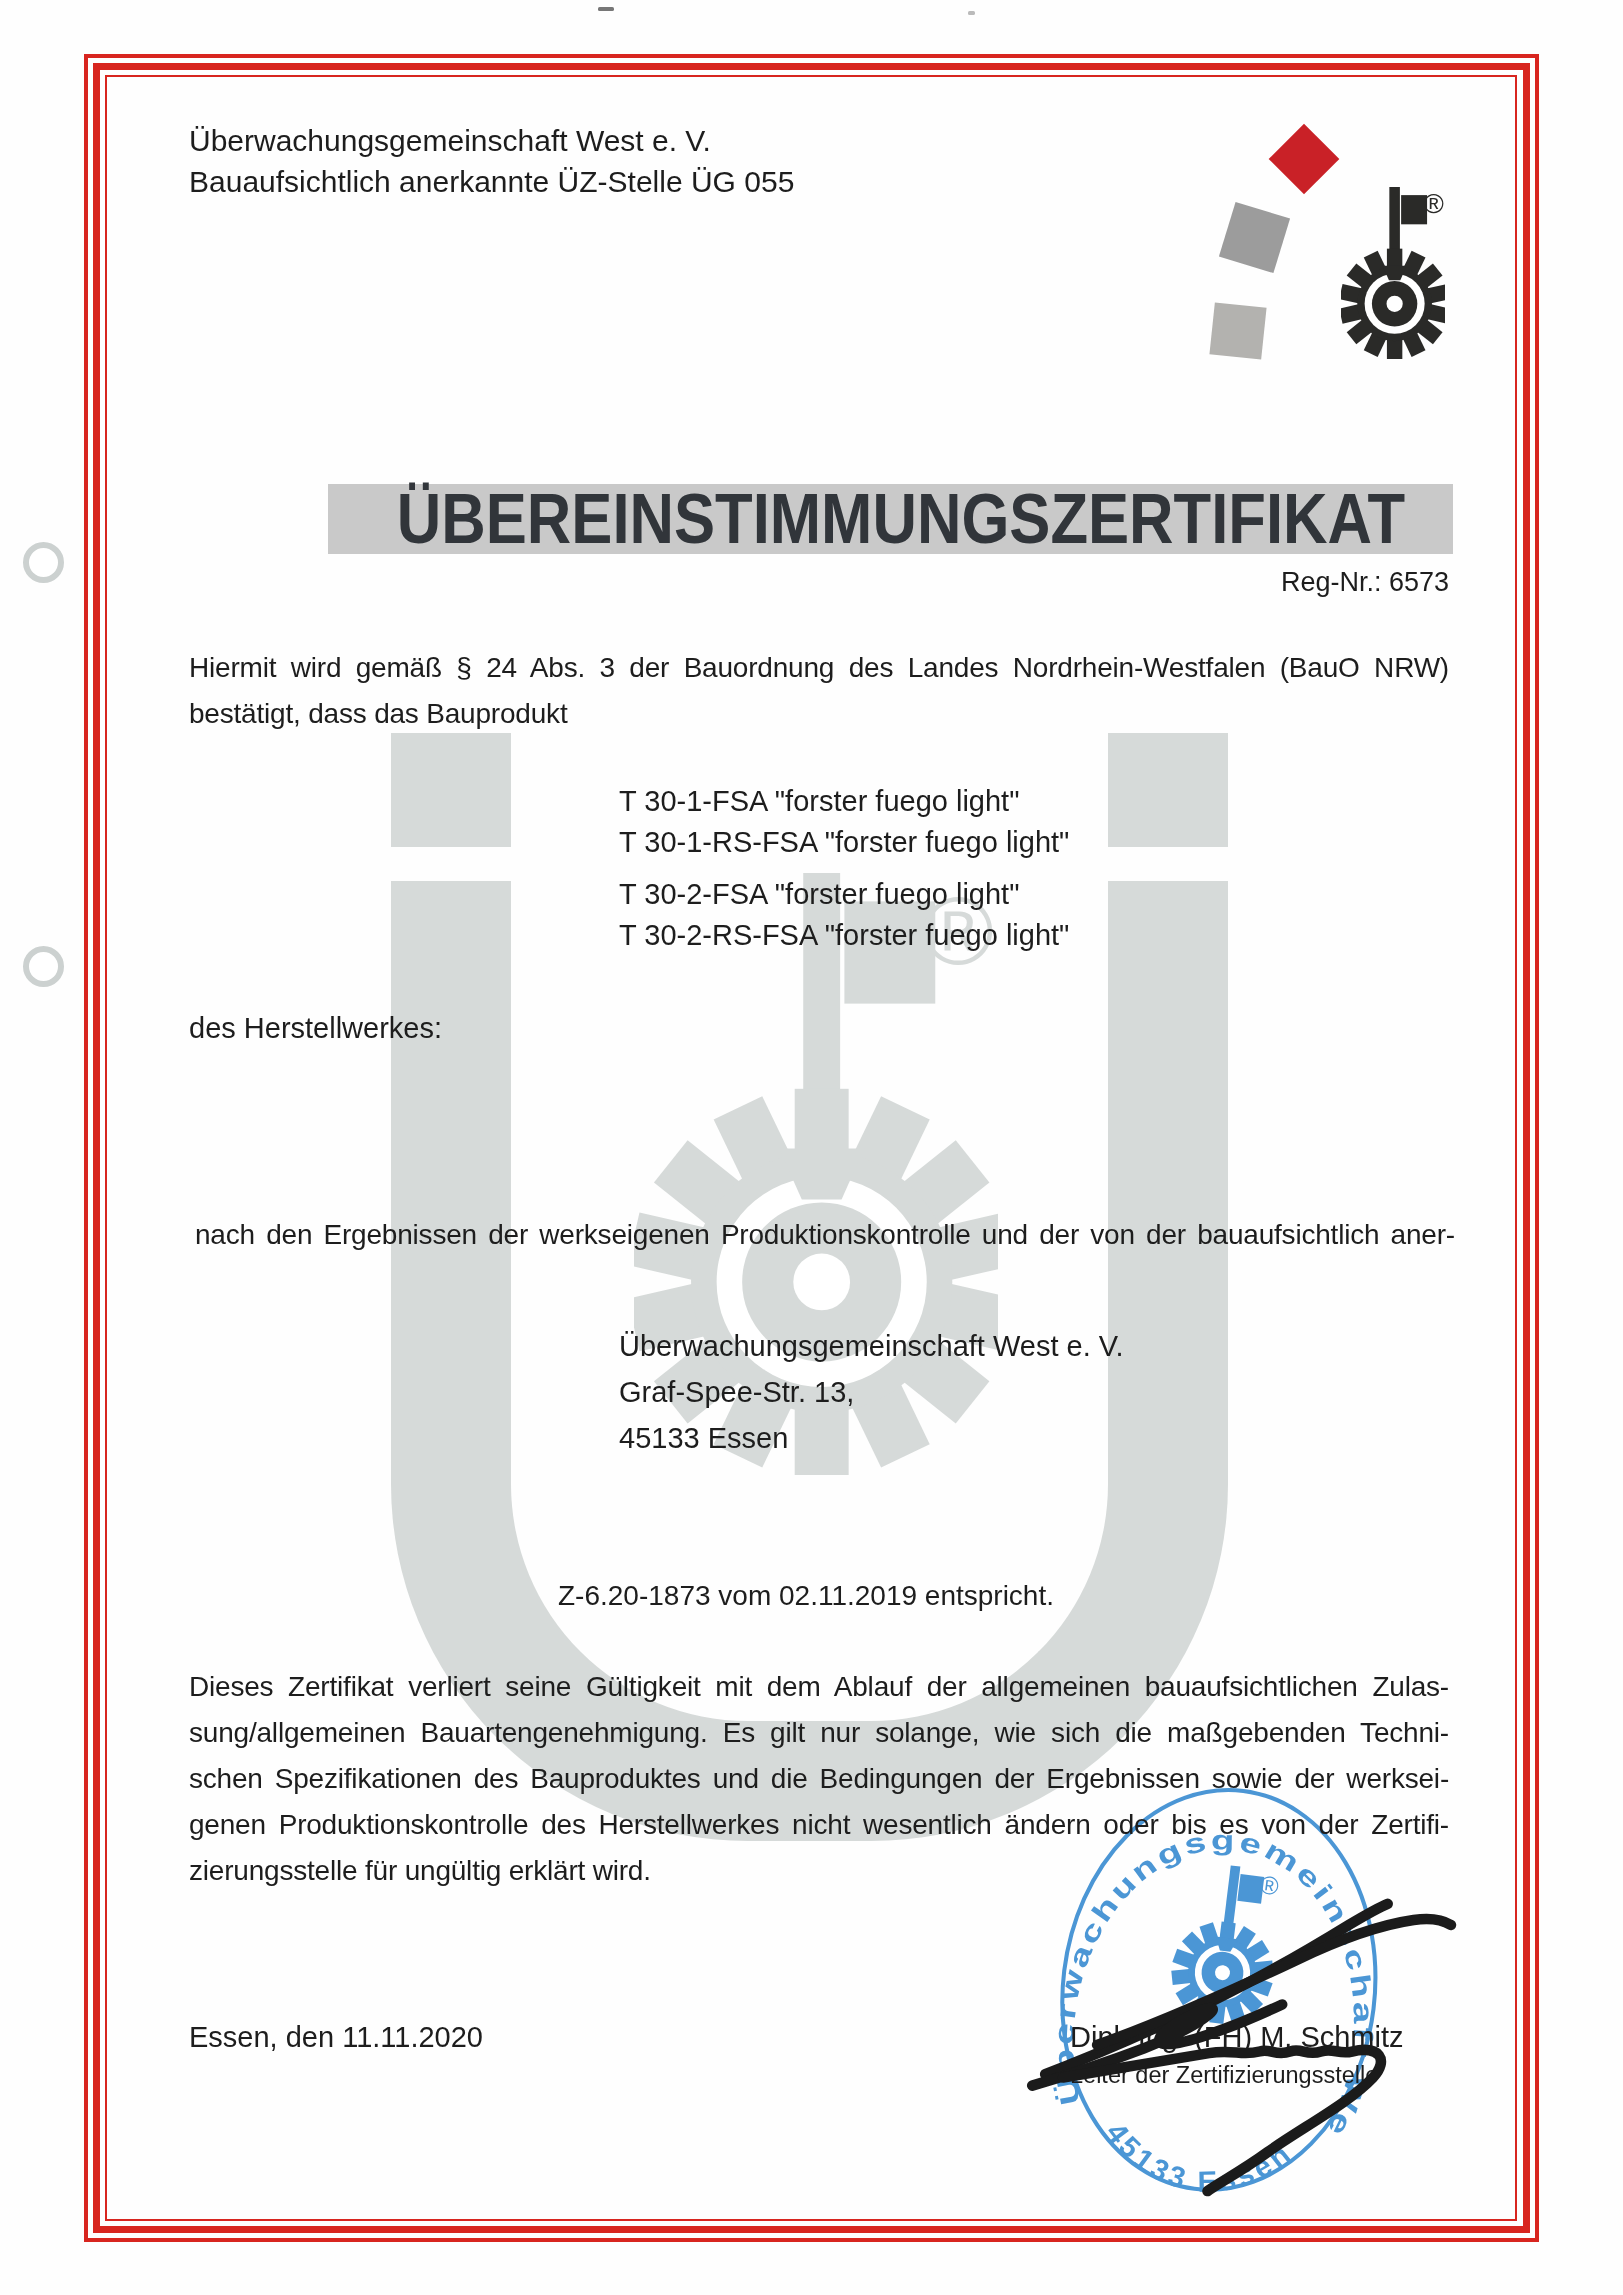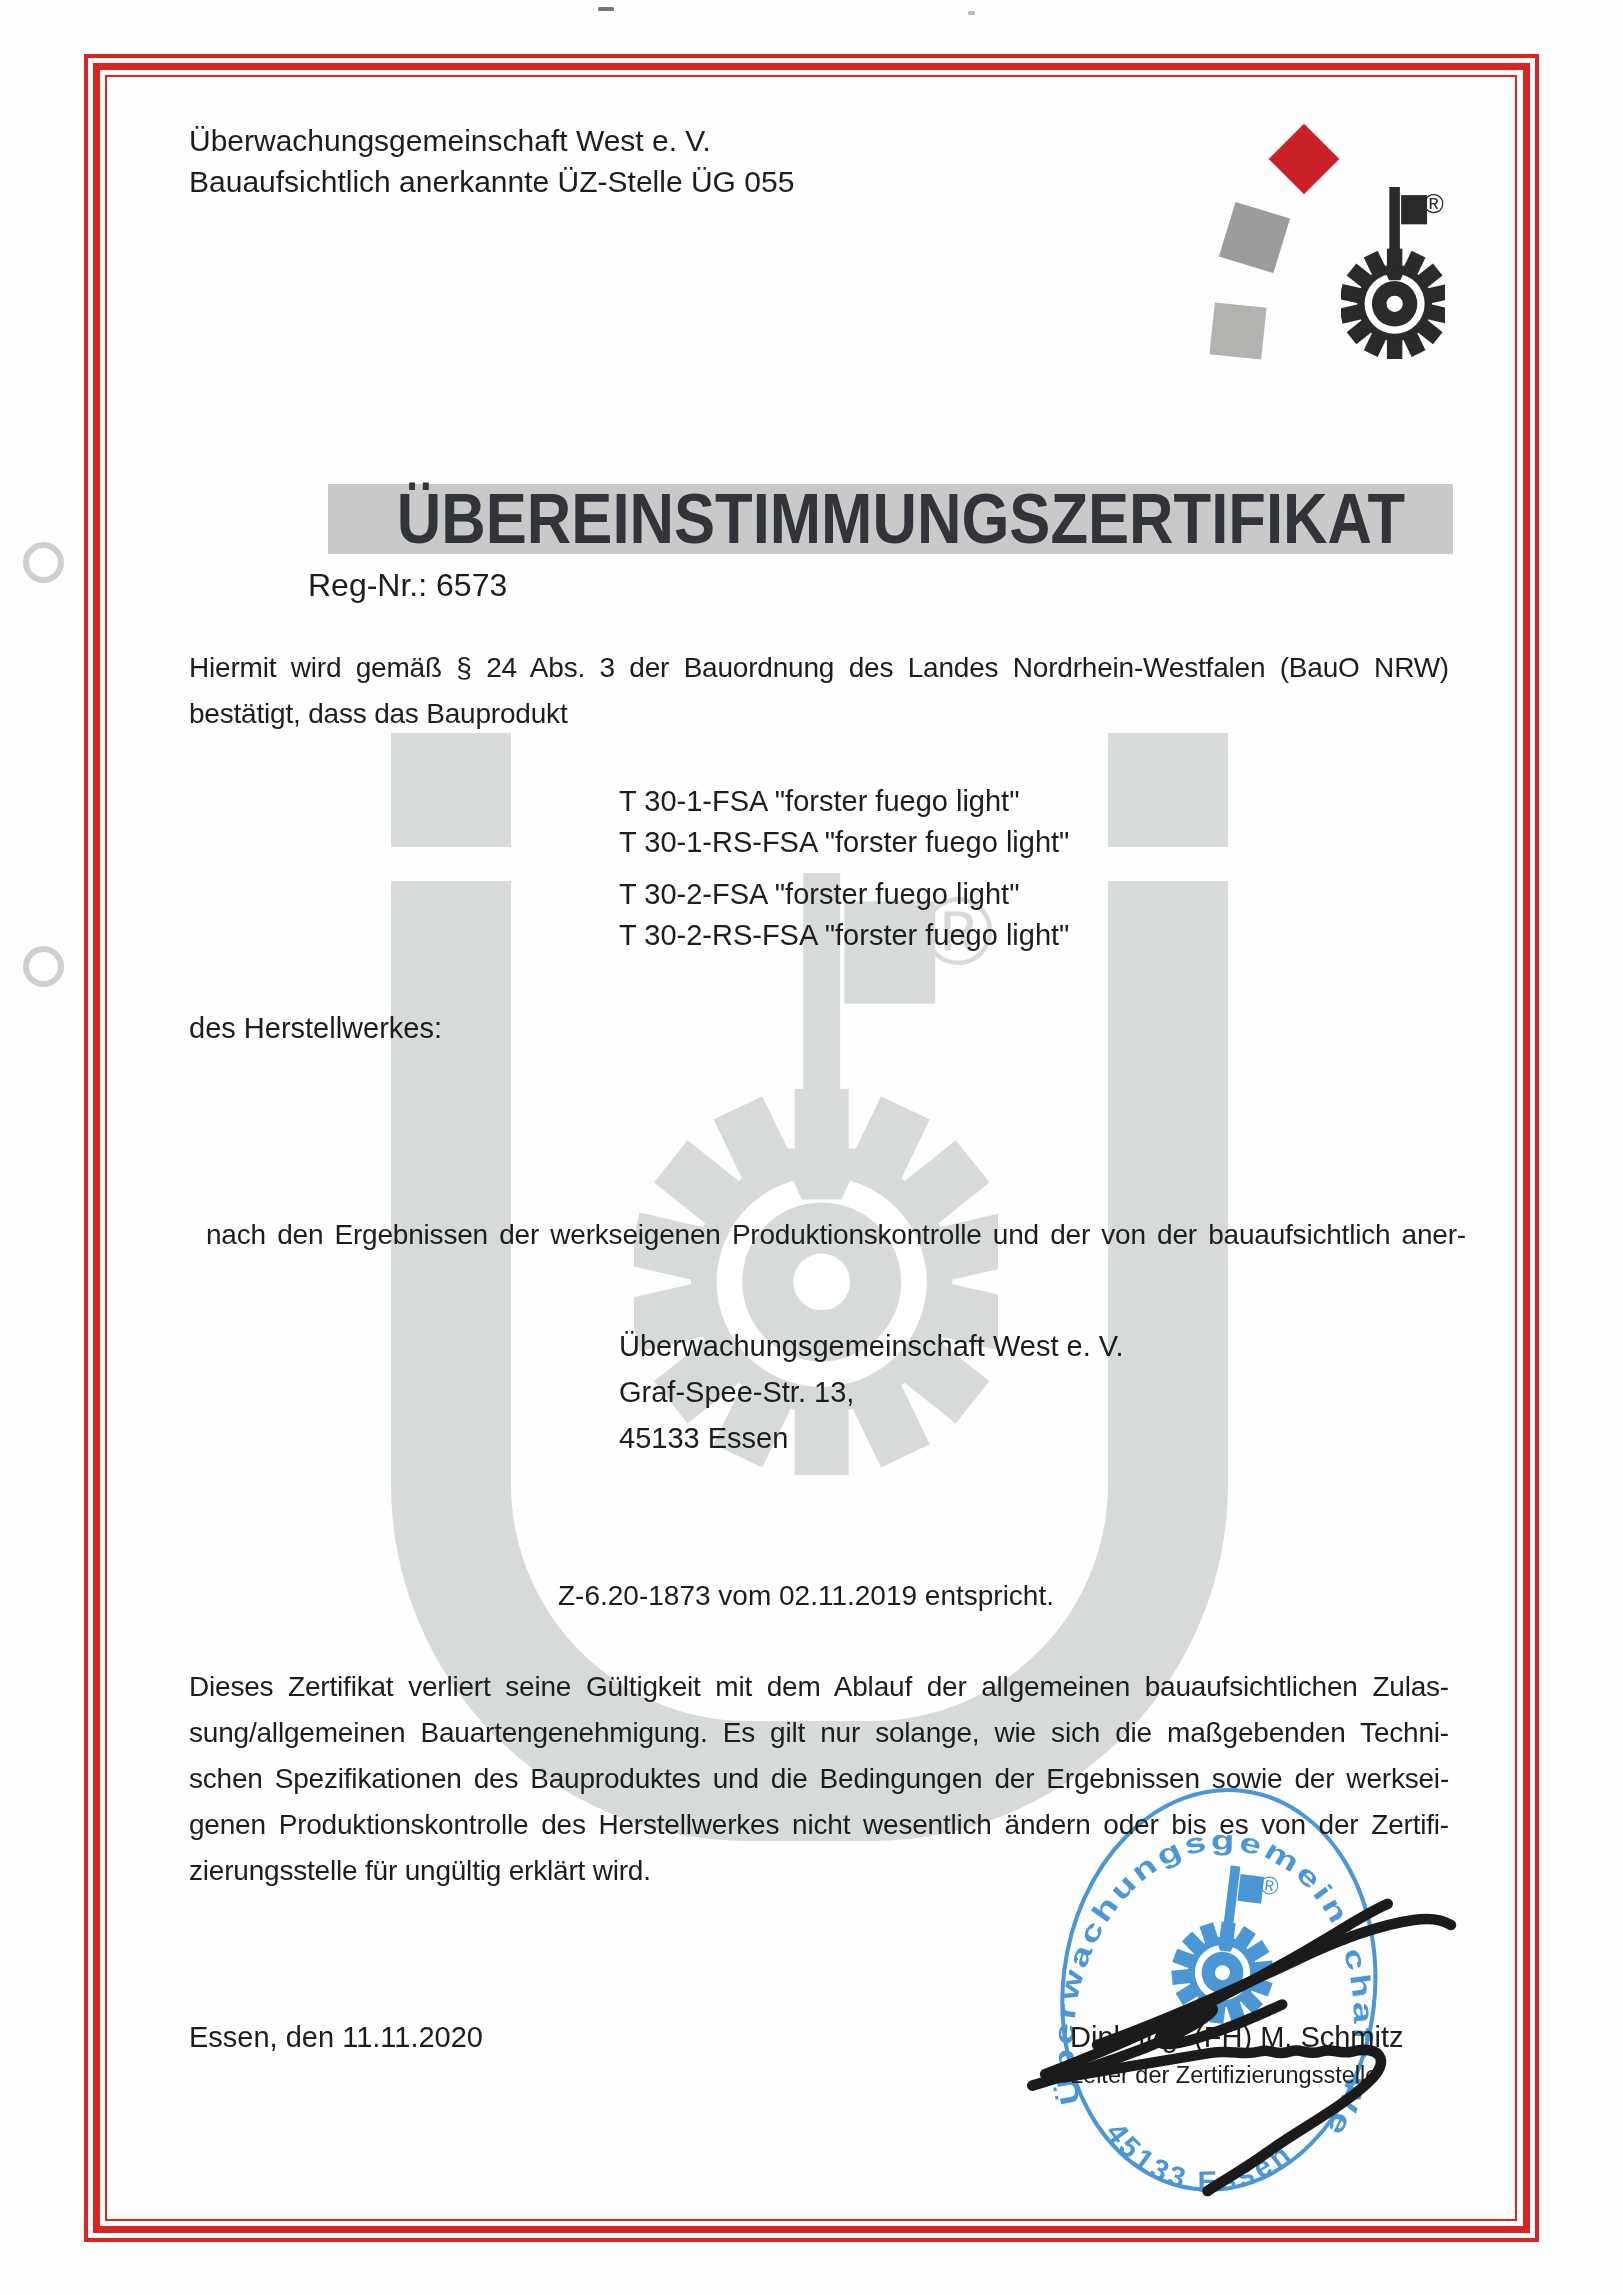--- a/index.html
+++ b/index.html
@@ -23,21 +23,21 @@
         border-bottom:120px solid var(--c-watermark);border-radius:0 0 357px 357px;}
   .layer0{position:absolute;inset:0;z-index:0;}
   .layer-stamp{position:absolute;inset:0;z-index:1;pointer-events:none;}
   .layer-text{position:absolute;inset:0;z-index:2;}
   .layer-sig{position:absolute;inset:0;z-index:3;pointer-events:none;}
   .txt{position:absolute;color:var(--c-ink);}
   .issuer{left:189px;top:120px;font-size:30px;line-height:41px;}
   .titleband{left:308px;top:484px;width:1125px;height:70px;background:var(--c-title_bg);text-align:center;line-height:70px;margin-left:20px;}
   .titleband .ti{display:inline-block;transform:scaleX(.88);transform-origin:50% 50%;white-space:nowrap;
                  font-weight:bold;font-size:70px;color:var(--c-title_ink);letter-spacing:0;}
-  .regno{left:308px;top:567px;width:1125px;text-align:left;font-size:32px;}
+  .regno{left:324px;top:567px;width:1125px;text-align:right;font-size:27px;}
   .para{width:1260px;font-size:28px;line-height:46px;letter-spacing:-0.2px;}
   .tline{display:block;}
   .just{text-align:justify;text-align-last:justify;}
   .products{left:619px;top:781px;font-size:29px;line-height:41px;}
   .products .tline:nth-child(3){margin-top:10.6px;}
   .addr1{left:619px;top:1009px;font-size:29px;line-height:42px;}
   .addr1 .b{font-weight:bold;}
   .mlabel{left:189px;top:1012px;font-size:29px;}
   .addr2{left:619px;top:1323px;font-size:29px;line-height:46px;}
   .approval{left:558px;top:1580px;font-size:28px;}
@@ -149,21 +149,21 @@
 
     <div class="txt products">
         <div class="tline">T 30-1-FSA "forster fuego light"</div>
         <div class="tline">T 30-1-RS-FSA "forster fuego light"</div>
         <div class="tline">T 30-2-FSA "forster fuego light"</div>
         <div class="tline">T 30-2-RS-FSA "forster fuego light"</div>
       </div>
 
     <div class="txt mlabel">des Herstellwerkes:</div>
 
-    <div class="txt para" style="left:206px;top:1212px;">
+    <div class="txt para" style="left:195px;top:1212px;">
         <div class="tline just">nach den Ergebnissen der werkseigenen Produktionskontrolle und der von der bauaufsichtlich aner-</div>
       </div>
 
     <div class="txt addr2">
         <div class="tline">Überwachungsgemeinschaft West e. V.</div>
         <div class="tline">Graf-Spee-Str. 13,</div>
         <div class="tline">45133 Essen</div>
       </div>
 
 

